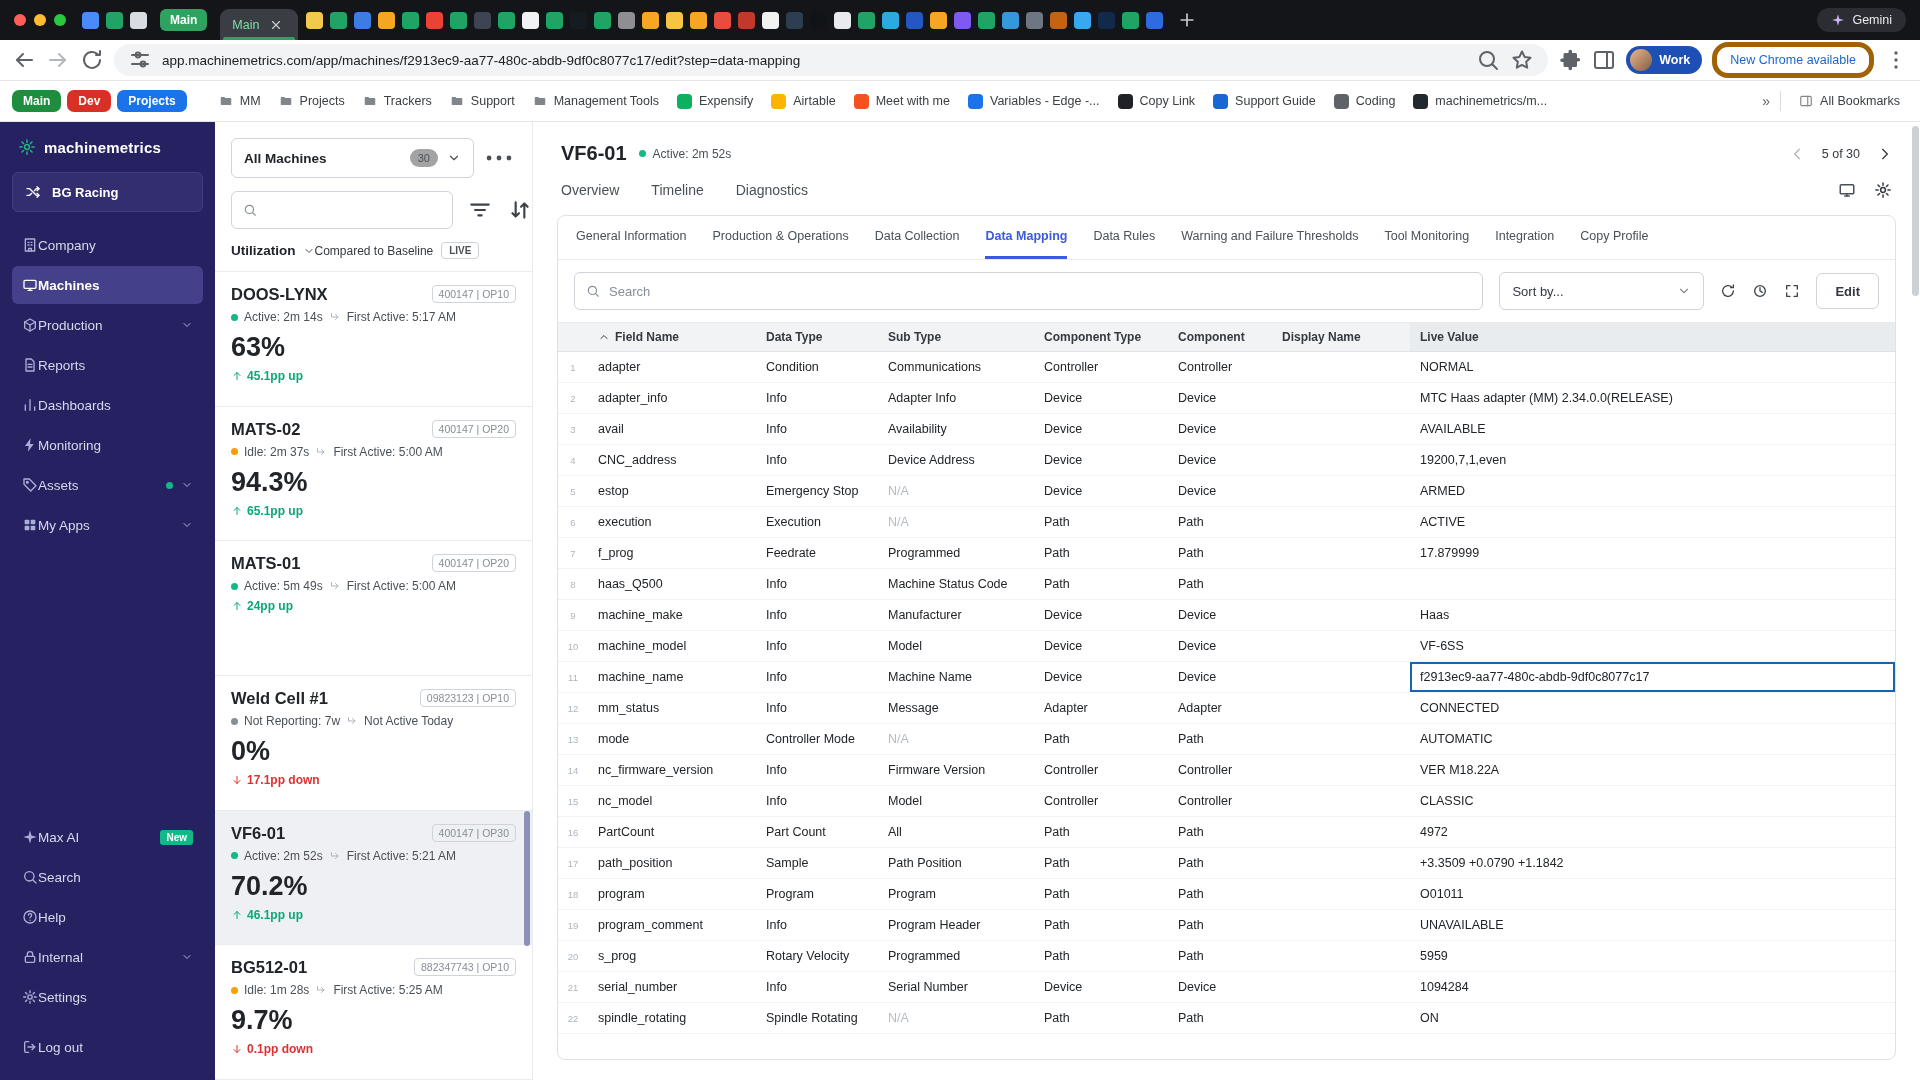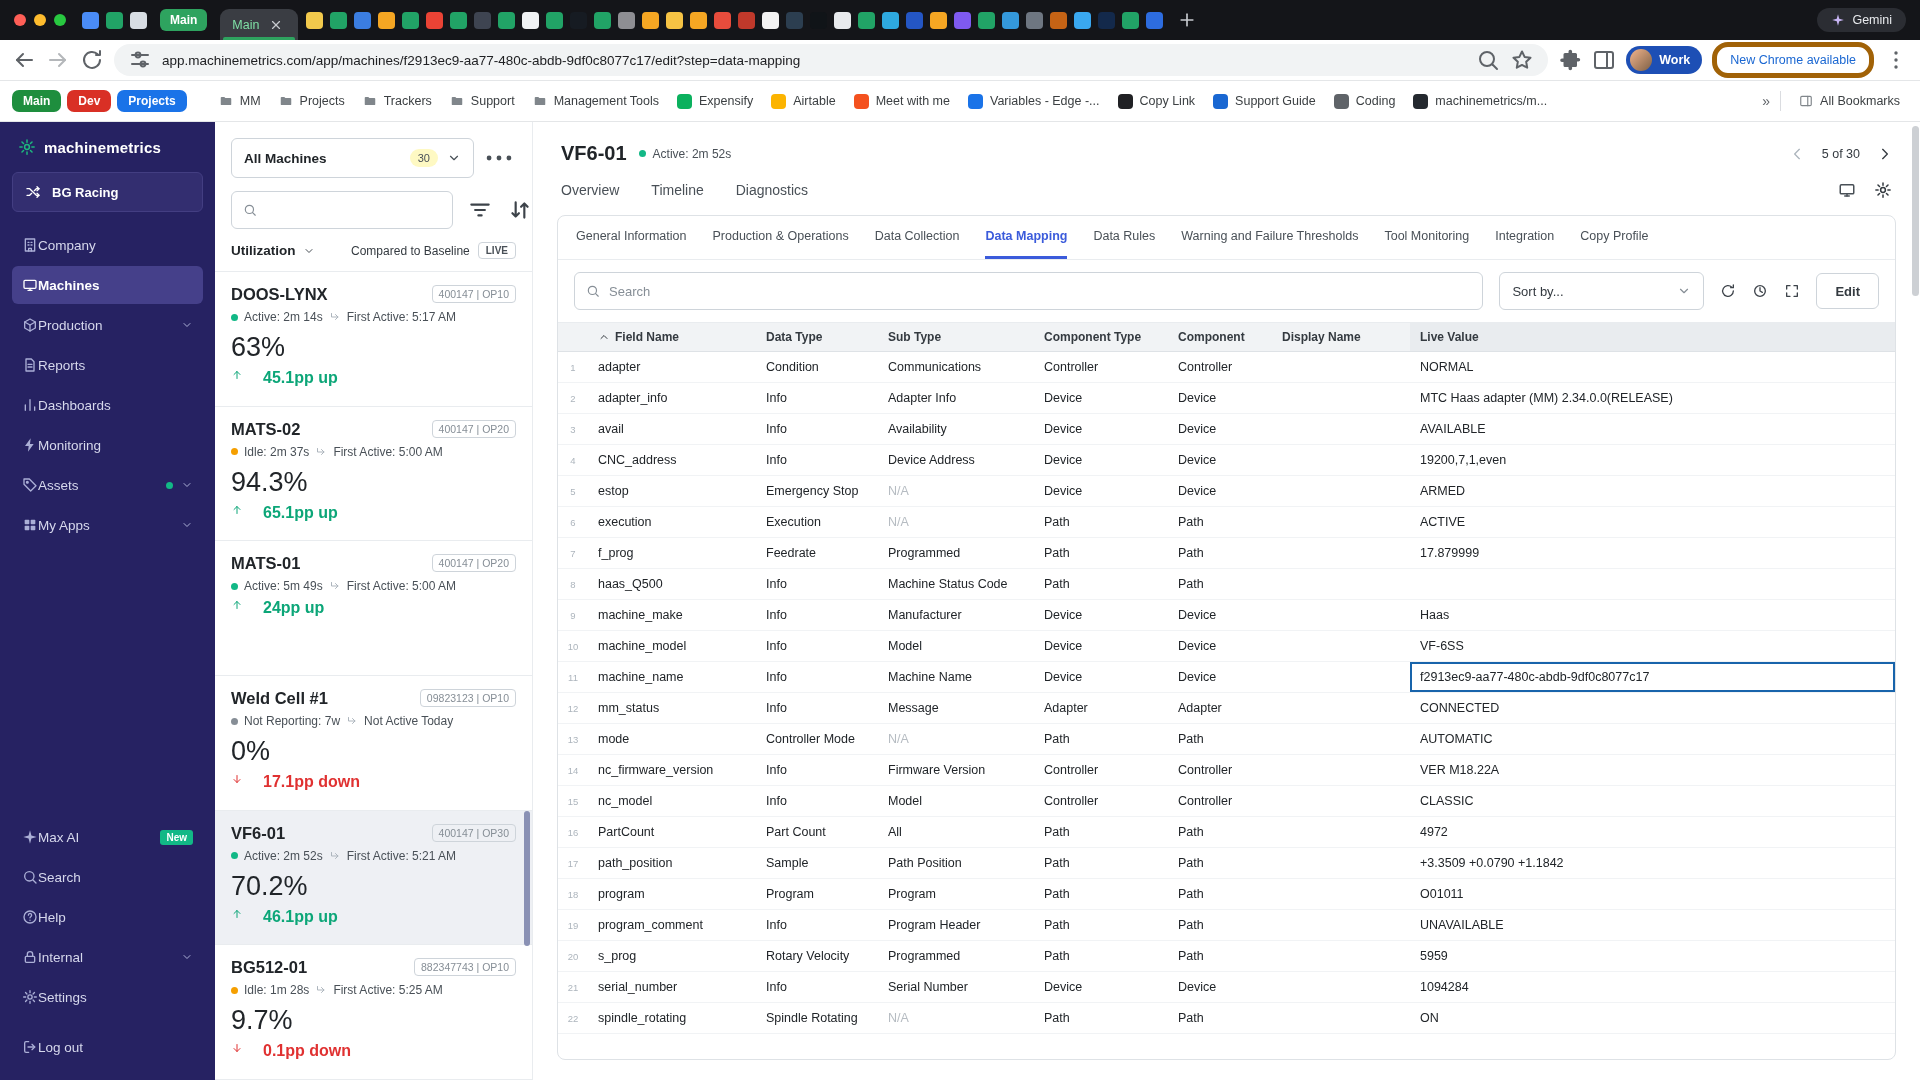--- a/index.html
+++ b/index.html
@@ -57,42 +57,42 @@
 .badge-new{background:#12b886;color:#fff;font-size:10px;font-weight:bold;border-radius:3px;padding:2px 6px;margin-left:auto}
 .green-dot{width:7px;height:7px;border-radius:50%;background:#12b886;margin-left:auto}
 .chev-slot{margin-left:auto;color:#8f93bf}
 .chev-slot.tight{margin-left:8px}
 .logout-row{margin-top:10px}
 
 .panel{width:318px;background:#fff;border-right:1px solid #e9ecef;display:flex;flex-direction:column;position:relative;flex:0 0 auto}
 .panel-head{padding:16px 16px 12px;display:flex;flex-direction:column;gap:13px}
 .selector-row{display:flex;align-items:center;gap:8px}
 .selector{flex:1;border:1px solid #ced4da;border-radius:6px;height:40px;display:flex;align-items:center;gap:9px;padding:0 12px;font-size:13.5px;font-weight:bold;color:#212529}
-.count-badge{background:#fef9c3;border-radius:10px;font-size:11px;color:#495057;padding:3px 8px;font-weight:normal;margin-left:auto}
+.count-badge{background:#a3a3a3;border-radius:10px;font-size:11px;color:#495057;padding:3px 8px;font-weight:normal;margin-left:auto}
 .sel-chev{color:#495057}
 .kebab-btn{width:34px;height:34px;display:flex;align-items:center;justify-content:center;color:#495057}
 .search-row{display:flex;gap:14px;align-items:center}
 .search-box{flex:1;border:1px solid #ced4da;border-radius:6px;height:38px;display:flex;align-items:center;gap:8px;padding:0 11px;color:#868e96}
 .search-box input{border:none;outline:none;flex:1;font-size:13px;font-family:inherit;min-width:0}
 .iconbtn{width:26px;height:26px;display:flex;align-items:center;justify-content:center;color:#3d434a}
-.metric-row{display:flex;align-items:center;justify-content:space-between;font-size:12px;color:#343a40}
+.metric-row{display:flex;align-items:center;justify-content:flex-start;font-size:12px;color:#343a40}
 .metric-label{font-weight:bold;font-size:13.5px;display:flex;gap:7px;align-items:center;color:#212529}
 .compare-wrap{display:flex;align-items:center}
 .live-badge{border:1px solid #ced4da;border-radius:4px;font-size:10px;padding:2px 7px;color:#495057;font-weight:bold;margin-left:8px}
 .cards{flex:1;display:flex;flex-direction:column;border-top:1px solid #e9ecef;overflow:hidden}
 .mcard{flex:1;padding:13px 16px 12px;border-bottom:1px solid #e9ecef;display:flex;flex-direction:column;gap:6px;min-height:0}
 .mcard.selected{background:#eef0f4}
 .mcard-top{display:flex;align-items:flex-start;justify-content:space-between;gap:8px}
 .mcard-name{font-size:16.5px;font-weight:bold;color:#212529}
 .mcard-badge{border:1px solid #ced4da;border-radius:4px;font-size:10.5px;color:#868e96;padding:2px 6px;white-space:nowrap}
 .mcard-status{display:flex;align-items:center;gap:6px;font-size:12px;color:#495057;white-space:nowrap}
 .sdot{width:7px;height:7px;border-radius:50%}
 .jump{color:#adb5bd}
-.mcard-value{font-size:27px;font-weight:normal;color:#212529;margin-top:2px}
-.mcard-delta{display:flex;gap:20px;font-size:16px;font-weight:bold}
+.mcard-value{font-size:27px;font-weight:bold;color:#212529;margin-top:2px}
+.mcard-delta{display:flex;gap:4px;align-items:center;font-size:12px;font-weight:bold}
 .delta-up{color:#0ca678}.delta-down{color:#e03131}
 .scroll-thumb{position:absolute;right:2px;width:6px;border-radius:3px;background:#8a91b4}
 
 .main{flex:1;display:flex;flex-direction:column;min-width:0;background:#fff}
 .main-head{display:flex;align-items:center;justify-content:space-between;padding:20px 28px 4px}
 .mh-left{display:flex;align-items:center;gap:12px}
 .mh-title{font-size:20px;font-weight:bold}
 .mh-status{display:flex;align-items:center;gap:7px;font-size:12px;color:#495057}
 .pager{display:flex;align-items:center;gap:16px;color:#343a40;font-size:12.5px}
 .pager .dim{color:#adb5bd}

